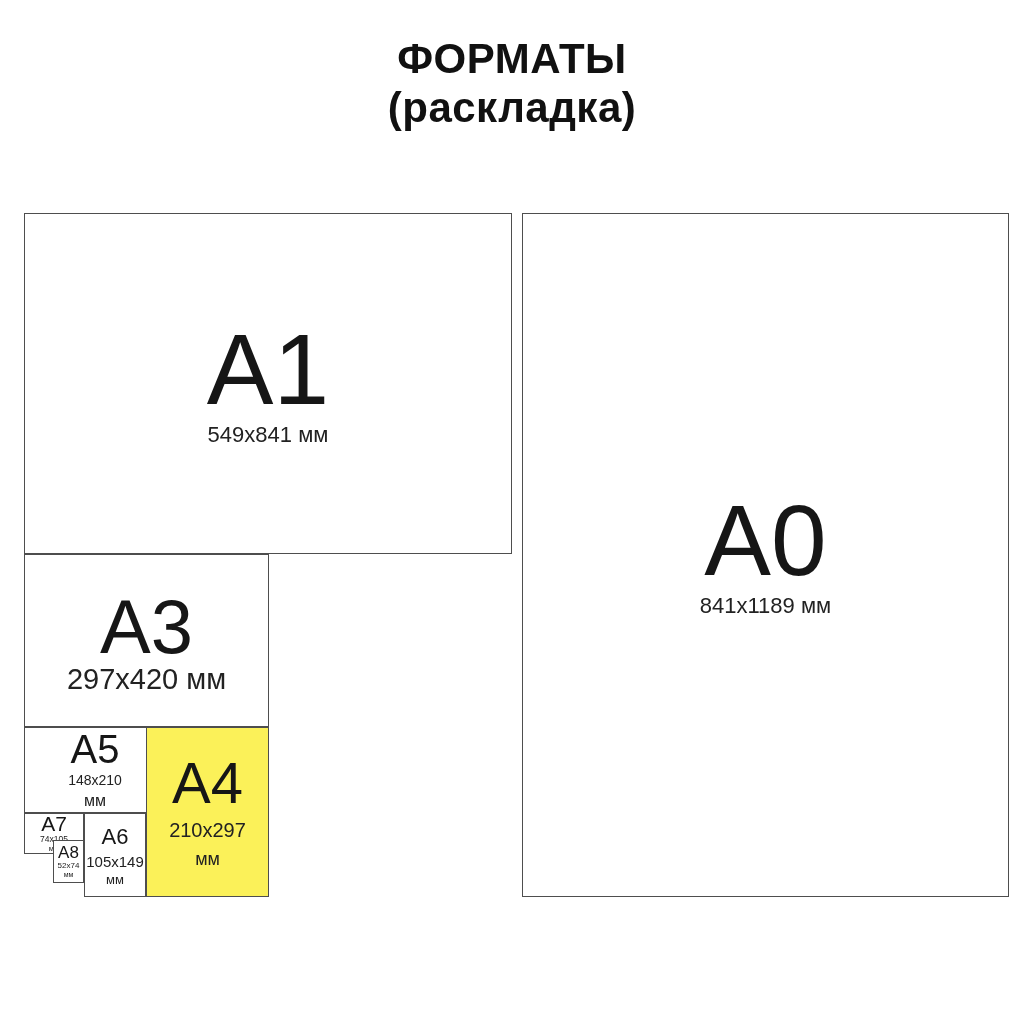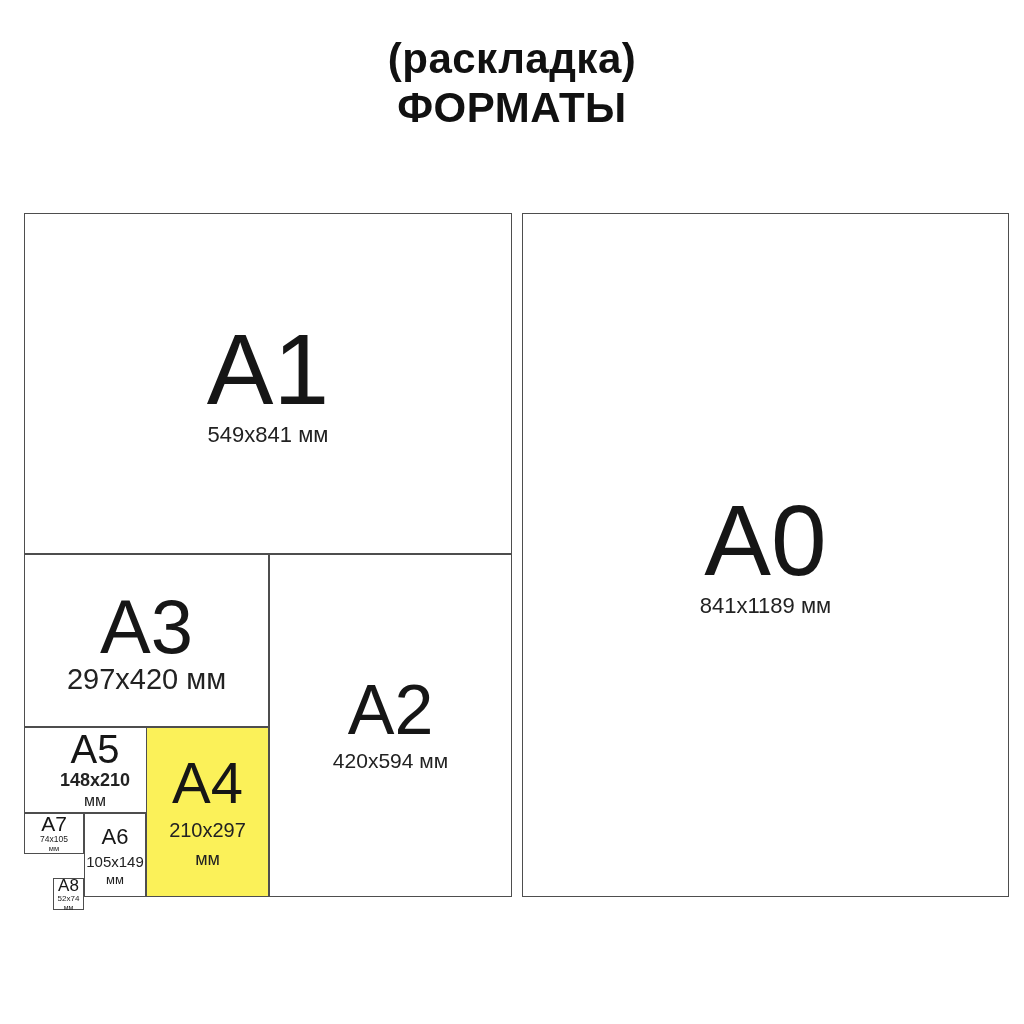--- a/index.html
+++ b/index.html
@@ -53,72 +53,68 @@
   .a3{left:24px;top:554px;width:245px;height:173px;}
   .a3 .label{font-size:76px;}
   .a3 .size{font-size:29px;line-height:28px;}
 
   .a2{left:269px;top:554px;width:243px;height:343px;}
   .a2 .label{font-size:70px;}
   .a2 .size{font-size:21px;line-height:30px;}
 
   .a5{left:24px;top:727px;width:142px;height:86px;}
   .a5 .label{font-size:40px;}
-  .a5 .size{font-size:18px;line-height:22px;font-weight:bold;}
+  .a5 .size{font-size:14px;line-height:22px;}
   .a5 .unit{font-size:16px;line-height:20px;}
 
   .a4{left:146px;top:727px;width:123px;height:170px;background:var(--highlight);z-index:2;}
   .a4 .label{font-size:58px;}
   .a4 .size{font-size:20px;line-height:27px;margin-top:4px;}
   .a4 .unit{font-size:18px;line-height:24px;margin-top:3px;}
 
   .a7{left:24px;top:813px;width:60px;height:41px;}
   .a7 .label{font-size:21px;line-height:20px;}
   .a7 .size{font-size:8.5px;line-height:10px;}
   .a7 .unit{font-size:7.5px;line-height:9px;}
 
   .a6{left:84px;top:813px;width:62px;height:84px;}
   .a6 .label{font-size:22px;line-height:30px;}
   .a6 .size{font-size:15px;line-height:19px;}
   .a6 .unit{font-size:13px;line-height:17px;}
 
-  .a8{left:53px;top:878px;width:31px;height:32px;}
+  .a8{left:53px;top:840px;width:31px;height:43px;}
   .a8 .label{font-size:17px;line-height:17px;}
   .a8 .size{font-size:8px;line-height:9px;}
   .a8 .unit{font-size:7px;line-height:9px;}
 </style>
 </head>
 <body>
 
 <div class="page">
 
   <div class="title">
+    <div>ФОРМАТЫ</div>
     <div>(раскладка)</div>
-    <div>ФОРМАТЫ</div>
   </div>
 
   <div class="paper a1">
     <div class="label">A1</div>
     <div class="size">549x841 мм</div>
   </div>
 
   <div class="paper a0">
     <div class="label">A0</div>
     <div class="size">841x1189 мм</div>
   </div>
 
   <div class="paper a3">
     <div class="label">A3</div>
     <div class="size">297x420 мм</div>
   </div>
 
-  <div class="paper a2">
-    <div class="label">A2</div>
-    <div class="size">420x594 мм</div>
-  </div>
 
   <div class="paper a5">
     <div class="label">A5</div>
     <div class="size">148x210</div>
     <div class="unit">мм</div>
   </div>
 
   <div class="paper a4">
     <div class="label">A4</div>
     <div class="size">210x297</div>

